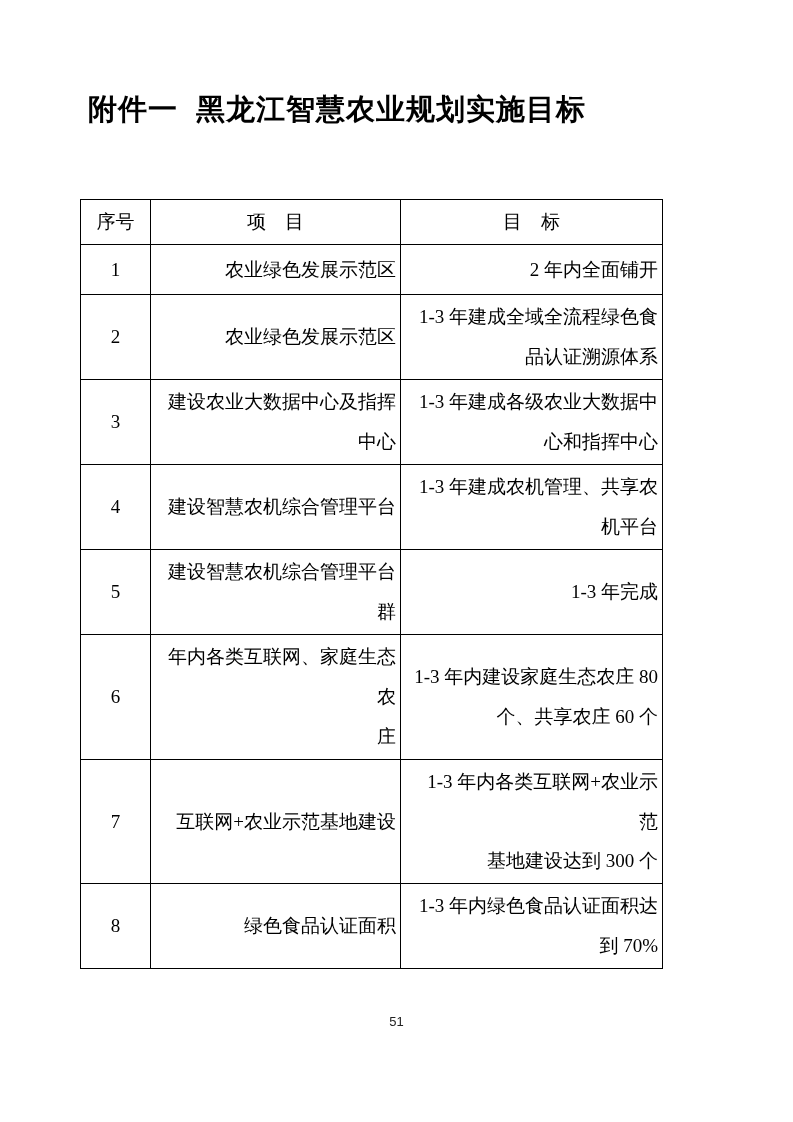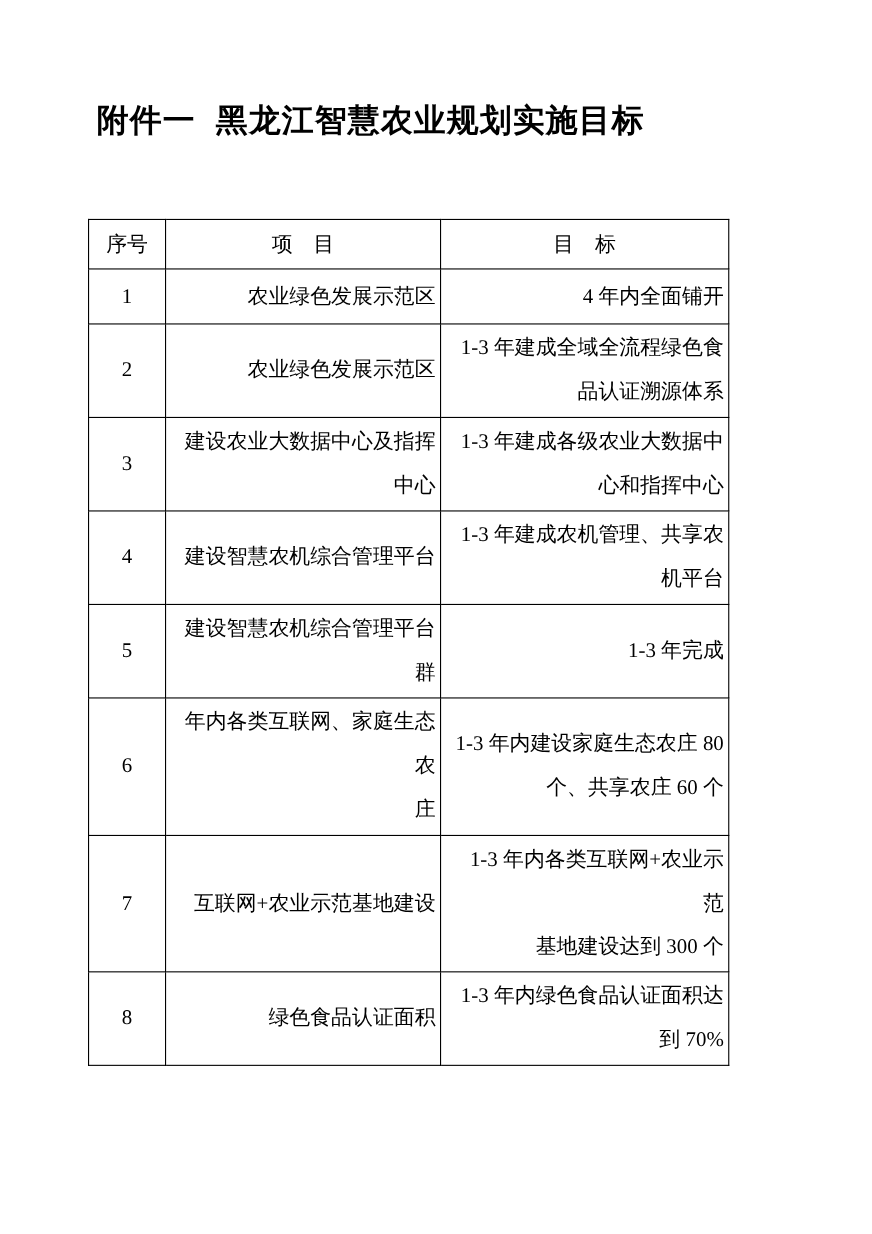--- a/index.html
+++ b/index.html
@@ -94,21 +94,21 @@
       <tr class="header-row">
         <th>序号</th>
         <th>项　目</th>
         <th>目　标</th>
       </tr>
     </thead>
     <tbody>
   <tr class="data-row">
     <td class="no">1</td>
     <td class="item">农业绿色发展示范区</td>
-    <td class="target">4 年内全面铺开</td>
+    <td class="target">2 年内全面铺开</td>
   </tr>
 
   <tr class="data-row">
     <td class="no">2</td>
     <td class="item">农业绿色发展示范区</td>
     <td class="target">1-3 年建成全域全流程绿色食
 品认证溯源体系</td>
   </tr>
 
   <tr class="data-row">
@@ -150,14 +150,15 @@
 
   <tr class="data-row">
     <td class="no">8</td>
     <td class="item">绿色食品认证面积</td>
     <td class="target">1-3 年内绿色食品认证面积达
 到 70%</td>
   </tr>
 </tbody>
   </table>
 
+  <div class="page-number">51</div>
 
 </div>
 
 </body></html>

